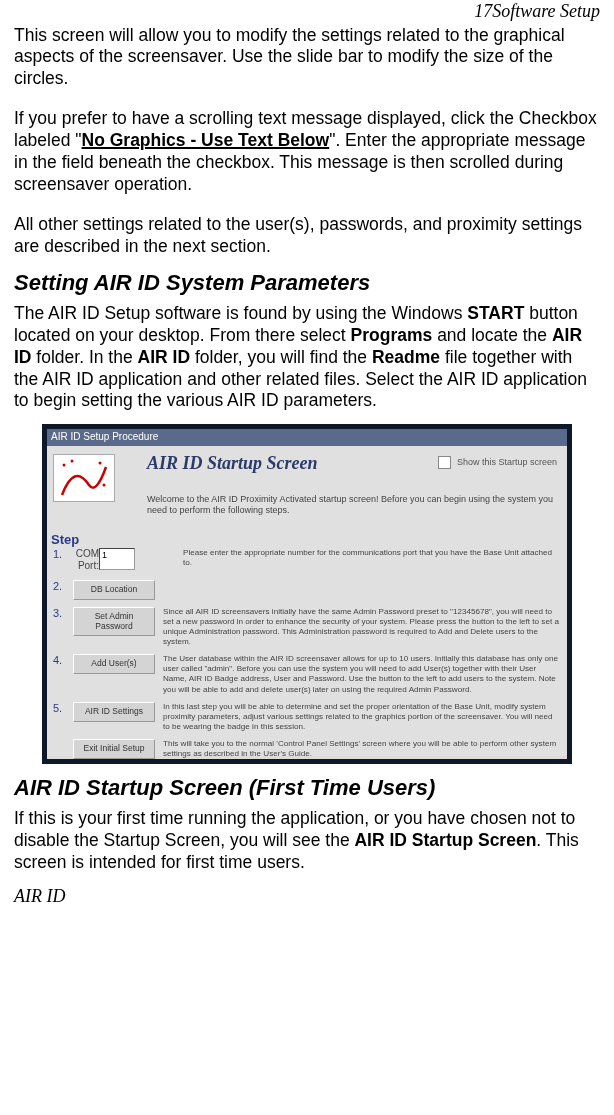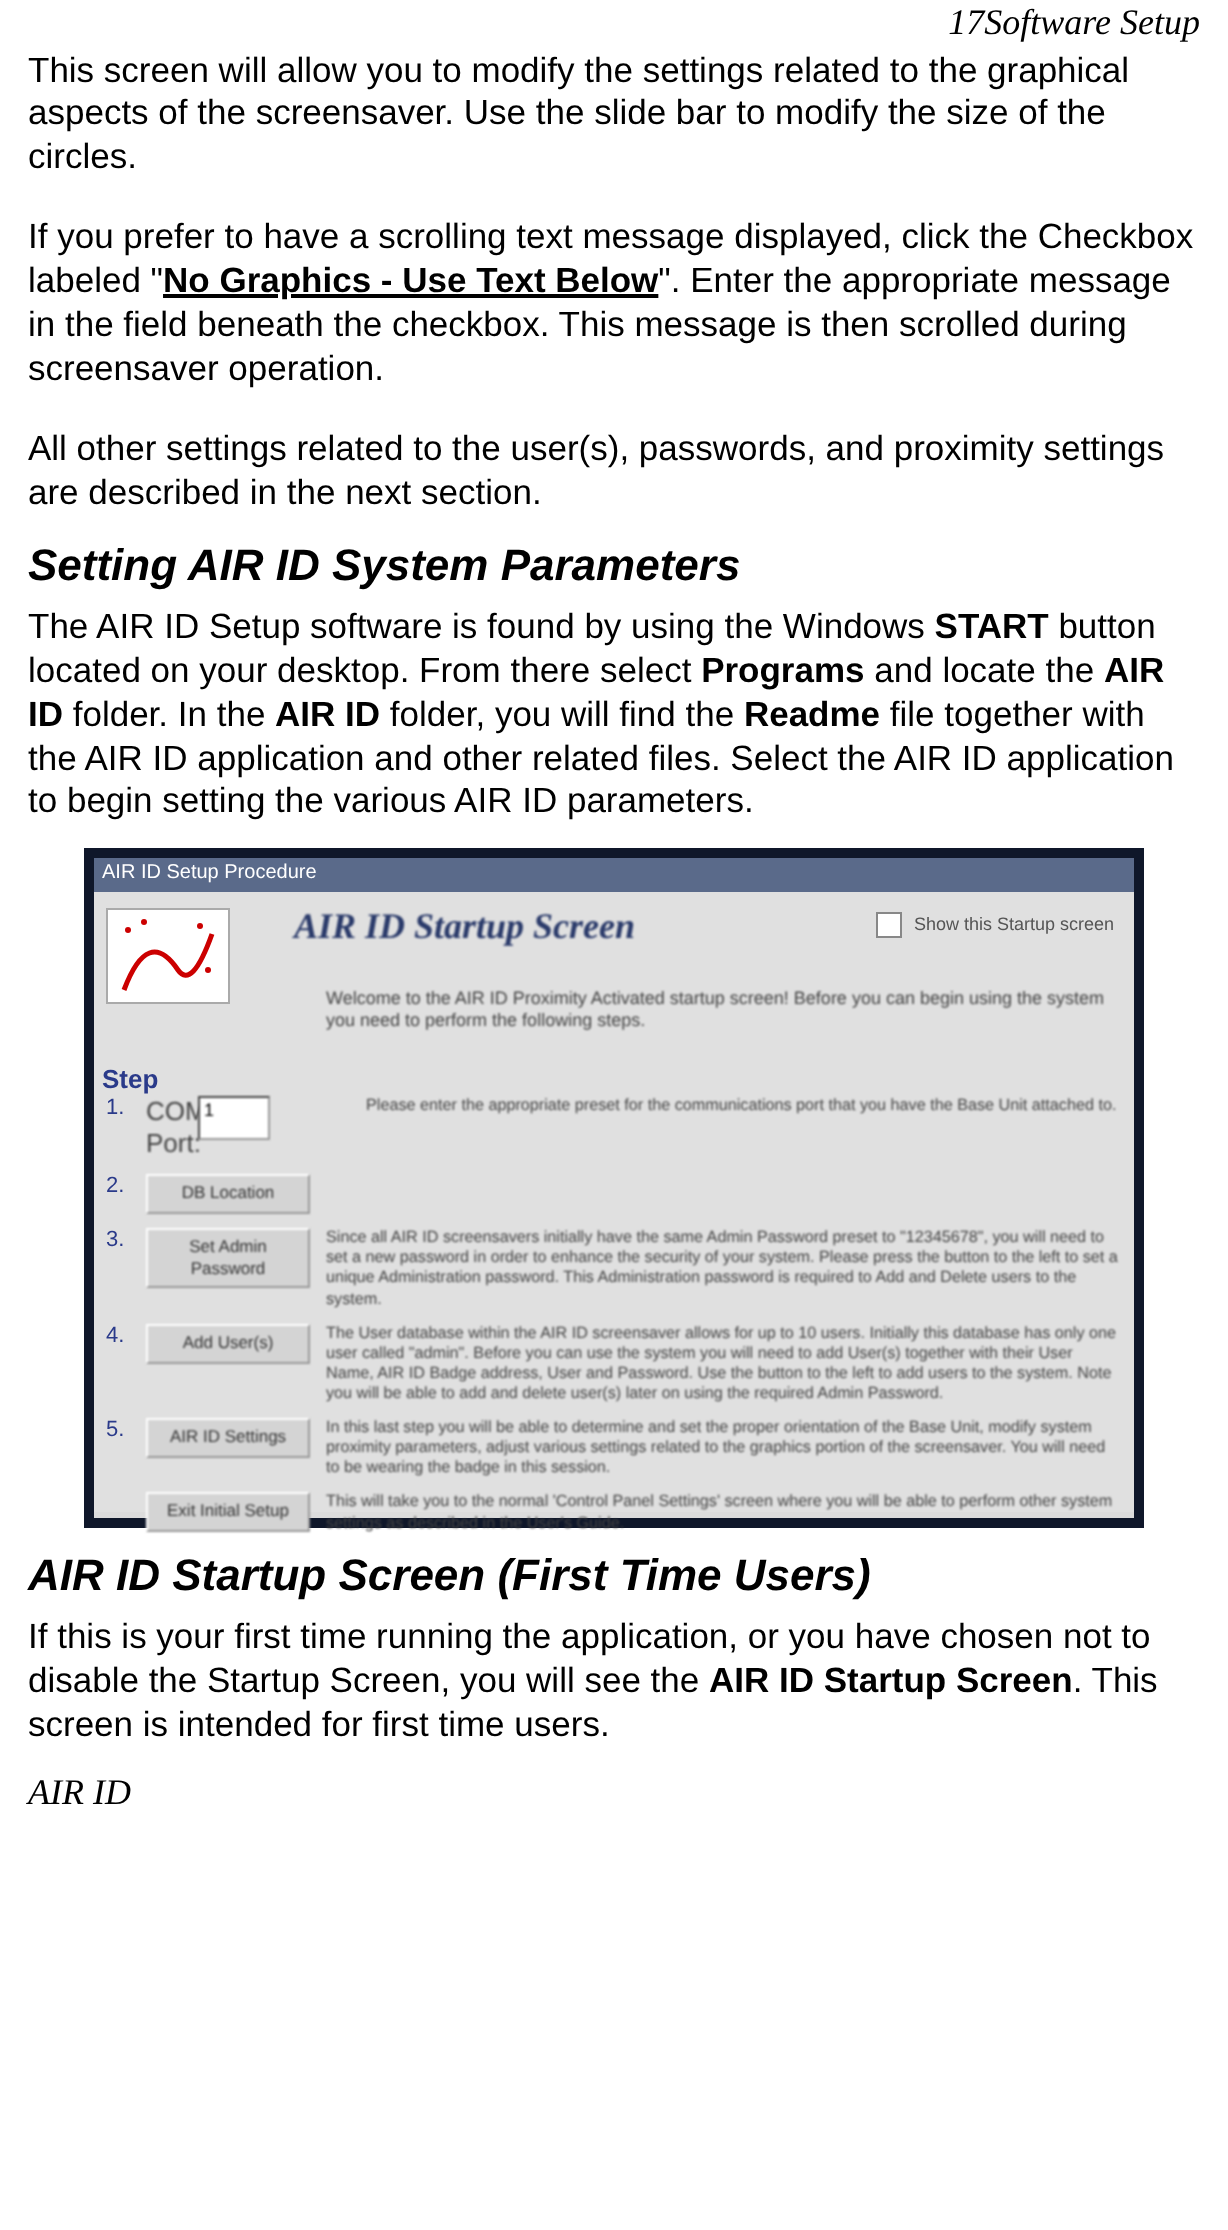--- a/index.html
+++ b/index.html
@@ -90,21 +90,21 @@
     width: 11px;
     height: 11px;
     background: #fff;
     border: 1px solid #888;
     vertical-align: middle;
     margin-right: 6px;
   }
   .intro {
     position: absolute;
     top: 48px;
-    left: 116px;
+    left: 100px;
     right: 10px;
     font-size: 9px;
     color: #444;
     line-height: 1.25;
     filter: blur(0.5px);
   }
   .step-label {
     position: absolute;
     left: 4px;
     top: 86px;
@@ -206,23 +206,23 @@
     </div>
     <div class="sc-title">AIR ID Startup Screen</div>
     <div class="checkbox-row">
       <span class="checkbox-box"></span><span>Show this Startup screen</span>
     </div>
     <div class="intro">Welcome to the AIR ID Proximity Activated startup screen!  Before you can begin using the system you need to perform the following steps.</div>
     <div class="step-label">Step</div>
     <div class="steps">
       <div class="step">
         <div class="num">1.</div>
-        <div style="width:26px;font-size:13px;color:#444;filter:blur(0.4px);text-align:right;">COM Port:</div>
+        <div style="width:26px;font-size:10px;color:#444;filter:blur(0.4px);text-align:right;">COM Port:</div>
         <div class="btn-input">1</div>
-        <div class="desc">Please enter the appropriate preset for the communications port that you have the Base Unit attached to.</div>
+        <div class="desc">Please enter the appropriate number for the communications port that you have the Base Unit attached to.</div>
       </div>
       <div class="step">
         <div class="num">2.</div>
         <div class="btn">DB Location</div>
       </div>
       <div class="step">
         <div class="num">3.</div>
         <div class="btn">Set Admin Password</div>
         <div class="desc">Since all AIR ID screensavers initially have the same Admin Password preset to "12345678", you will need to set a new password in order to enhance the security of your system.  Please press the button to the left to set a unique Administration password.  This Administration password is required to Add and Delete users to the system.</div>
       </div>

